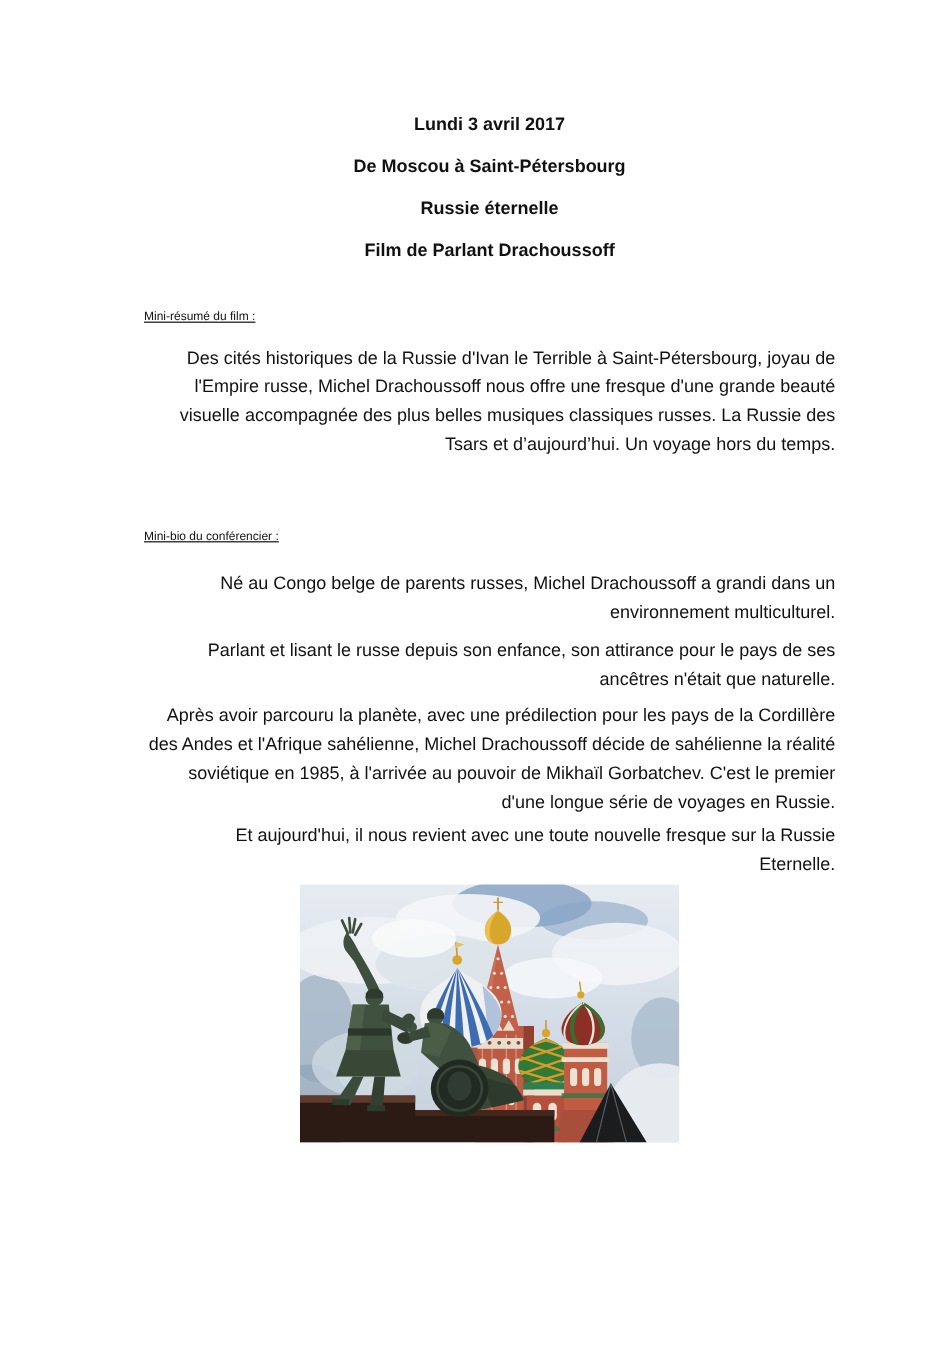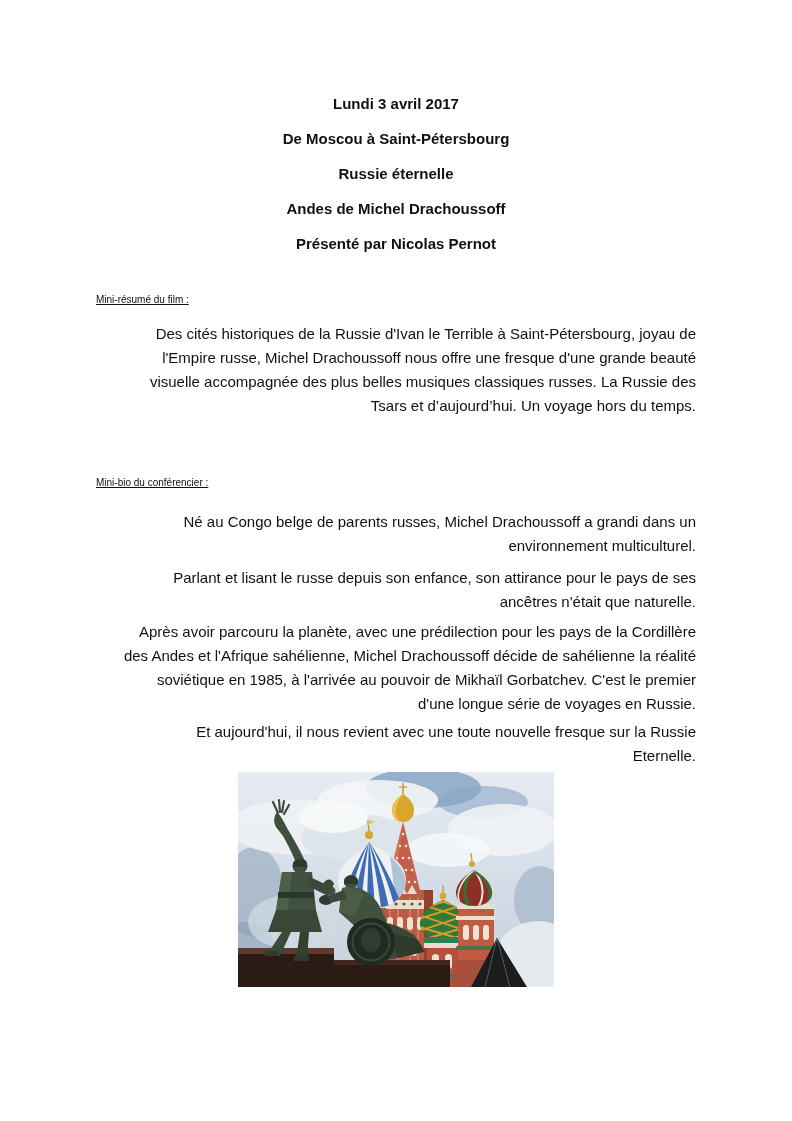--- a/index.html
+++ b/index.html
@@ -11,21 +11,21 @@
     font-family: "Liberation Sans", "DejaVu Sans", sans-serif;
     color: #111111;
   }
   .page {
     width: 792px;
     height: 1121px;
     background: #ffffff;
     position: relative;
   }
   .content {
-    padding: 92px 96px 0 96px;
+    padding: 92px 96px 0 120px;
   }
   .heading {
     margin: 0 0 11px 0;
     font-size: 15px;
     line-height: 24px;
     font-weight: bold;
     text-align: center;
     white-space: pre-line;
   }
   .section-label {
@@ -59,22 +59,21 @@
 </head>
 <body>
 
 <div class="page">
   <div class="content">
 
     <div>
       <p class="heading">Lundi 3 avril 2017</p>
       <p class="heading">De Moscou à Saint-Pétersbourg</p>
       <p class="heading">Russie éternelle</p>
-      <p class="heading">Andes de Michel Drachoussoff</p>
-      <p class="heading">Présenté par Nicolas Pernot</p>
+      <p class="heading">Film de Parlant Drachoussoff</p>
     </div>
 
     <p id="resume-label" class="section-label">Mini-résumé du film :</p>
     <p id="resume-body" class="para">Des cités historiques de la Russie d'Ivan le Terrible à Saint-Pétersbourg, joyau de
 l'Empire russe, Michel Drachoussoff nous offre une fresque d'une grande beauté
 visuelle accompagnée des plus belles musiques classiques russes. La Russie des
 Tsars et d’aujourd’hui. Un voyage hors du temps.</p>
 
     <p id="bio-label" class="section-label">Mini-bio du conférencier :</p>
     <p id="bio-p1" class="para">Né au Congo belge de parents russes, Michel Drachoussoff a grandi dans un

